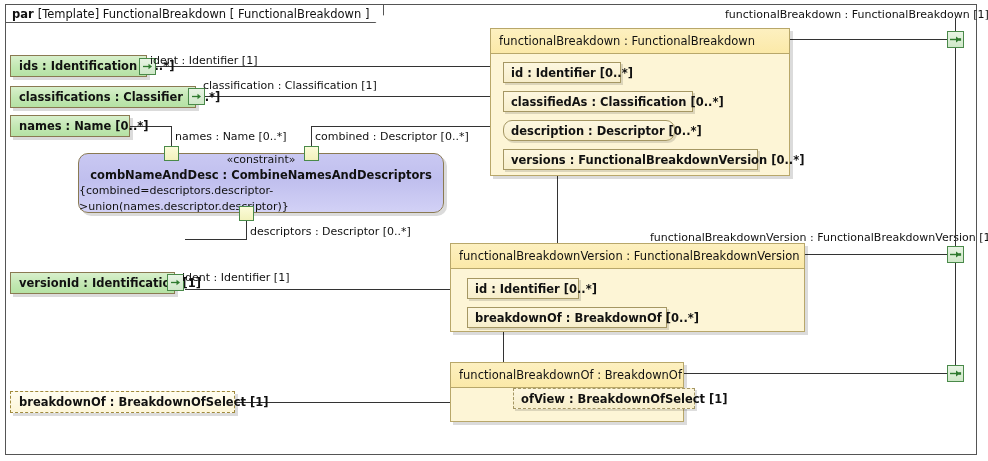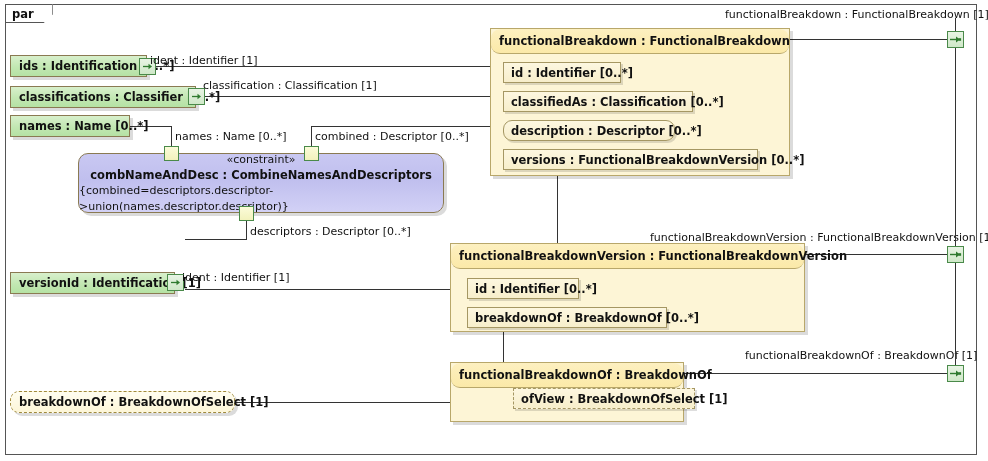--- a/index.html
+++ b/index.html
@@ -50,21 +50,21 @@
   .block{
     position:absolute;box-sizing:border-box;
     border:1px solid #b8a76a;
     background:#fdf5d6;
     box-shadow:3px 3px 0 0 rgba(0,0,0,0.14);
   }
   .block > .bhead{
     box-sizing:border-box;height:22px;border-bottom:1px solid #b8a76a;
     background:linear-gradient(to bottom,#fdf0c0 0%,#fbe9a8 100%);
     display:flex;align-items:center;padding:12px 8px;
-    font-weight:bold;font-size:11.5px;color:#111;white-space:nowrap;border-radius:9px;
+    font-weight:normal;font-size:11.5px;color:#111;white-space:nowrap;
   }
   .block > .bbody{position:relative;}
 
   
   .prop{
     position:absolute;box-sizing:border-box;
     border:1px solid #a59763;
     background:linear-gradient(to bottom,#fdf7e0 0%,#f7eecb 100%);
     box-shadow:2px 2px 0 0 rgba(0,0,0,0.13);
     display:flex;align-items:center;padding:0 7px;
@@ -117,25 +117,25 @@
   }
 </style>
 </head>
 <body>
 
 <div id="canvas">
 
   <div id="frame"></div>
   <div id="frame-tab">
     <b>par</b>
+    <span class="tabtxt">[Template] FunctionalBreakdown [ FunctionalBreakdown ]</span>
   </div>
 
   <div class="rlbl" style="left:725px;top:8px;">functionalBreakdown : FunctionalBreakdown [1]</div>
   <div class="rlbl" style="left:650px;top:231px;">functionalBreakdownVersion : FunctionalBreakdownVersion [1]</div>
-  <div class="rlbl" style="left:745px;top:349px;">functionalBreakdownOf : BreakdownOf [1]</div>
 
   <div class="line h" style="left:147px;top:66px;width:348px;"></div>
 
   <div class="line h" style="left:196px;top:96px;width:299px;"></div>
 
   <div class="line h" style="left:130px;top:126px;width:42px;"></div>
   <div class="line v" style="left:171px;top:126px;height:28px;"></div>
 
   <div class="line v" style="left:311px;top:126px;height:28px;"></div>
   <div class="line h" style="left:311px;top:126px;width:184px;"></div>
@@ -208,21 +208,21 @@
   <div class="part green" style="left:10px;top:272px;width:165px;height:22px;">
     <div class="title">versionId : Identification [1]</div>
   </div>
   <div class="aport" style="left:167px;top:274px;">
     <svg width="15" height="15" viewBox="0 0 15 15">
       <path d="M3 7.5 H10" stroke="#2f7a2f" stroke-width="1.3" fill="none"></path>
       <path d="M8.5 4.8 L12 7.5 L8.5 10.2 Z" fill="#2f7a2f"></path>
     </svg>
   </div>
 
-  <div class="part cream-dash" style="left:10px;top:391px;width:225px;height:22px;border-radius:9px;">
+  <div class="part cream-dash" style="left:10px;top:391px;width:225px;height:22px;">
     <div class="title">breakdownOf : BreakdownOfSelect [1]</div>
   </div>
 
   <div id="constraint" style="left:78px;top:153px;width:366px;height:60px;">
     <div class="stereo">«constraint»</div>
     <div class="cname">combNameAndDesc : CombineNamesAndDescriptors</div>
     <div class="cexpr">{combined=descriptors.descriptor-&gt;union(names.descriptor.descriptor)}</div>
   </div>
   <div class="sqport" style="left:164px;top:146px;"></div>
   <div class="sqport" style="left:304px;top:146px;"></div>

